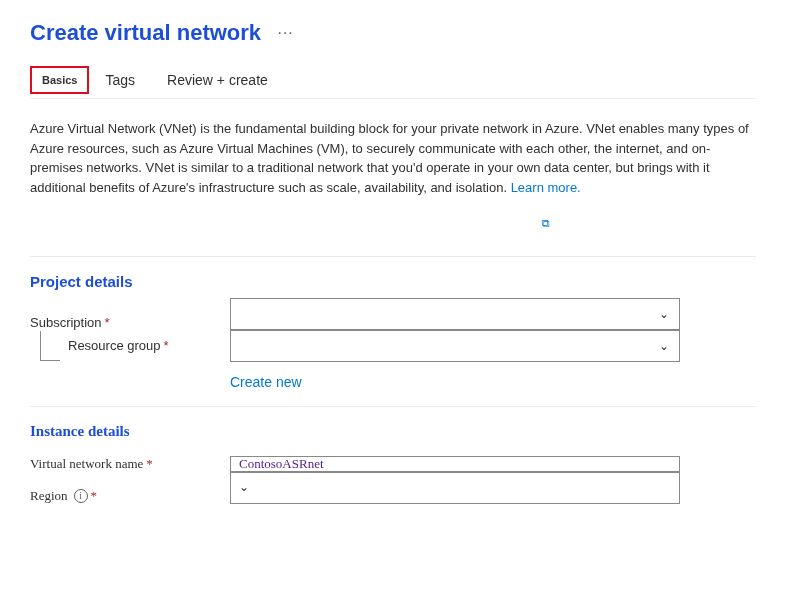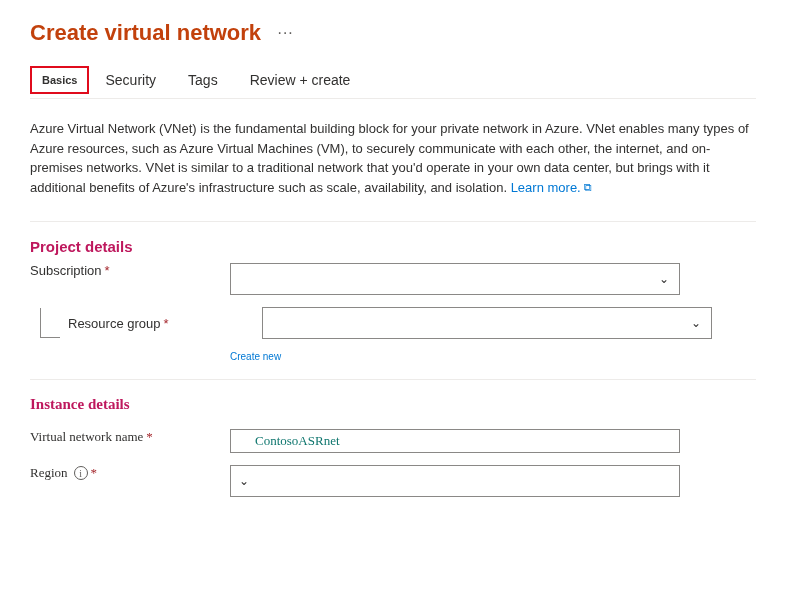--- a/index.html
+++ b/index.html
@@ -11,21 +11,21 @@
       padding: 20px 30px;
     }
     .page-header {
       display: flex;
       align-items: center;
       margin-bottom: 16px;
     }
     .page-title {
       font-size: 22px;
       font-weight: 600;
-      color: #c2410c;
+      color: #1d4ed8;
       margin-right: 10px;
     }
     .ellipsis-btn {
       cursor: pointer;
       color: #605e5c;
       font-size: 16px;
       padding: 2px 6px;
       border-radius: 2px;
       border: none;
       background: none;
@@ -59,40 +59,40 @@
       color: #323130;
       line-height: 1.5;
       margin-bottom: 24px;
       max-width: 720px;
     }
     .learn-more {
       color: #0078d4;
       text-decoration: none;
       display: inline-flex;
       align-items: center;
-      gap: 3px;
+      gap: 18px;
+      flex-direction: column;
     }
     .section-title {
       font-size: 15px;
       font-weight: 600;
-      color: #be185d;
+      color: #1d4ed8;
       margin-bottom: 8px;
       margin-top: 10px;
     }
     .section-desc {
       font-size: 13px;
       color: #323130;
       line-height: 1.5;
       margin-bottom: 20px;
       max-width: 720px;
     }
     .form-group {
       display: flex;
-      align-items: flex-start;
-      margin-bottom: 12px;
+      align-items: flex-end;
     }
     .form-label {
       font-size: 13px;
       color: #323130;
       min-width: 200px;
       display: flex;
       align-items: center;
       gap: 3px;
     }
     .required-star {
@@ -114,38 +114,37 @@
       position: relative;
     }
     .chevron-down {
       font-size: 12px;
       color: #323130;
     }
     .resource-group-row {
       display: flex;
       align-items: center;
       margin-bottom: 8px;
-      gap: 32px;
     }
     .rg-indent {
       display: flex;
       align-items: center;
       min-width: 200px;
     }
     .rg-line {
       width: 20px;
       height: 30px;
       border-left: 1px solid #8a8886;
       border-bottom: 1px solid #8a8886;
       margin-right: 8px;
       margin-left: 10px;
     }
     .create-new-link {
       color: #0078d4;
-      font-size: 10px;
+      font-size: 14px;
       cursor: pointer;
       text-decoration: none;
       margin-left: 200px;
       display: inline-block;
       margin-top: 4px;
       margin-bottom: 0;
     }
     .instance-section {
       margin-top: 8px;
       font-family: Liberation Serif, serif;
@@ -164,43 +163,40 @@
       align-items: center;
       justify-content: center;
       font-size: 10px;
       color: #605e5c;
       cursor: pointer;
       margin-left: 3px;
     }
     .text-input {
       flex: 1;
       max-width: 450px;
-      height: 24px;
+      height: 16px;
       border: 1px solid #8a8886;
-      padding: 4px 24px;
-      font-size: 13px;
-      color: #0f766e;
+      padding: 4px 8px;
+      font-size: 13px;
+      color: #4c1d95;
       font-family: inherit;
       outline: none;
     }
   </style>
 </head>
 <body>
 
 <div class="page-header">
   <h1 class="page-title">Create virtual network</h1>
   <button class="ellipsis-btn">···</button>
 </div>
 
 <div class="tabs">
   <div class="tab-basics-box tab">
     <span>Basics</span>
-  </div>
-  <div class="tab">
-    <span>Security</span>
   </div>
   <div class="tab">
     <span>Tags</span>
   </div>
   <div class="tab">
     <span>Review + create</span>
   </div>
 </div>
 
 <p class="description-text">

